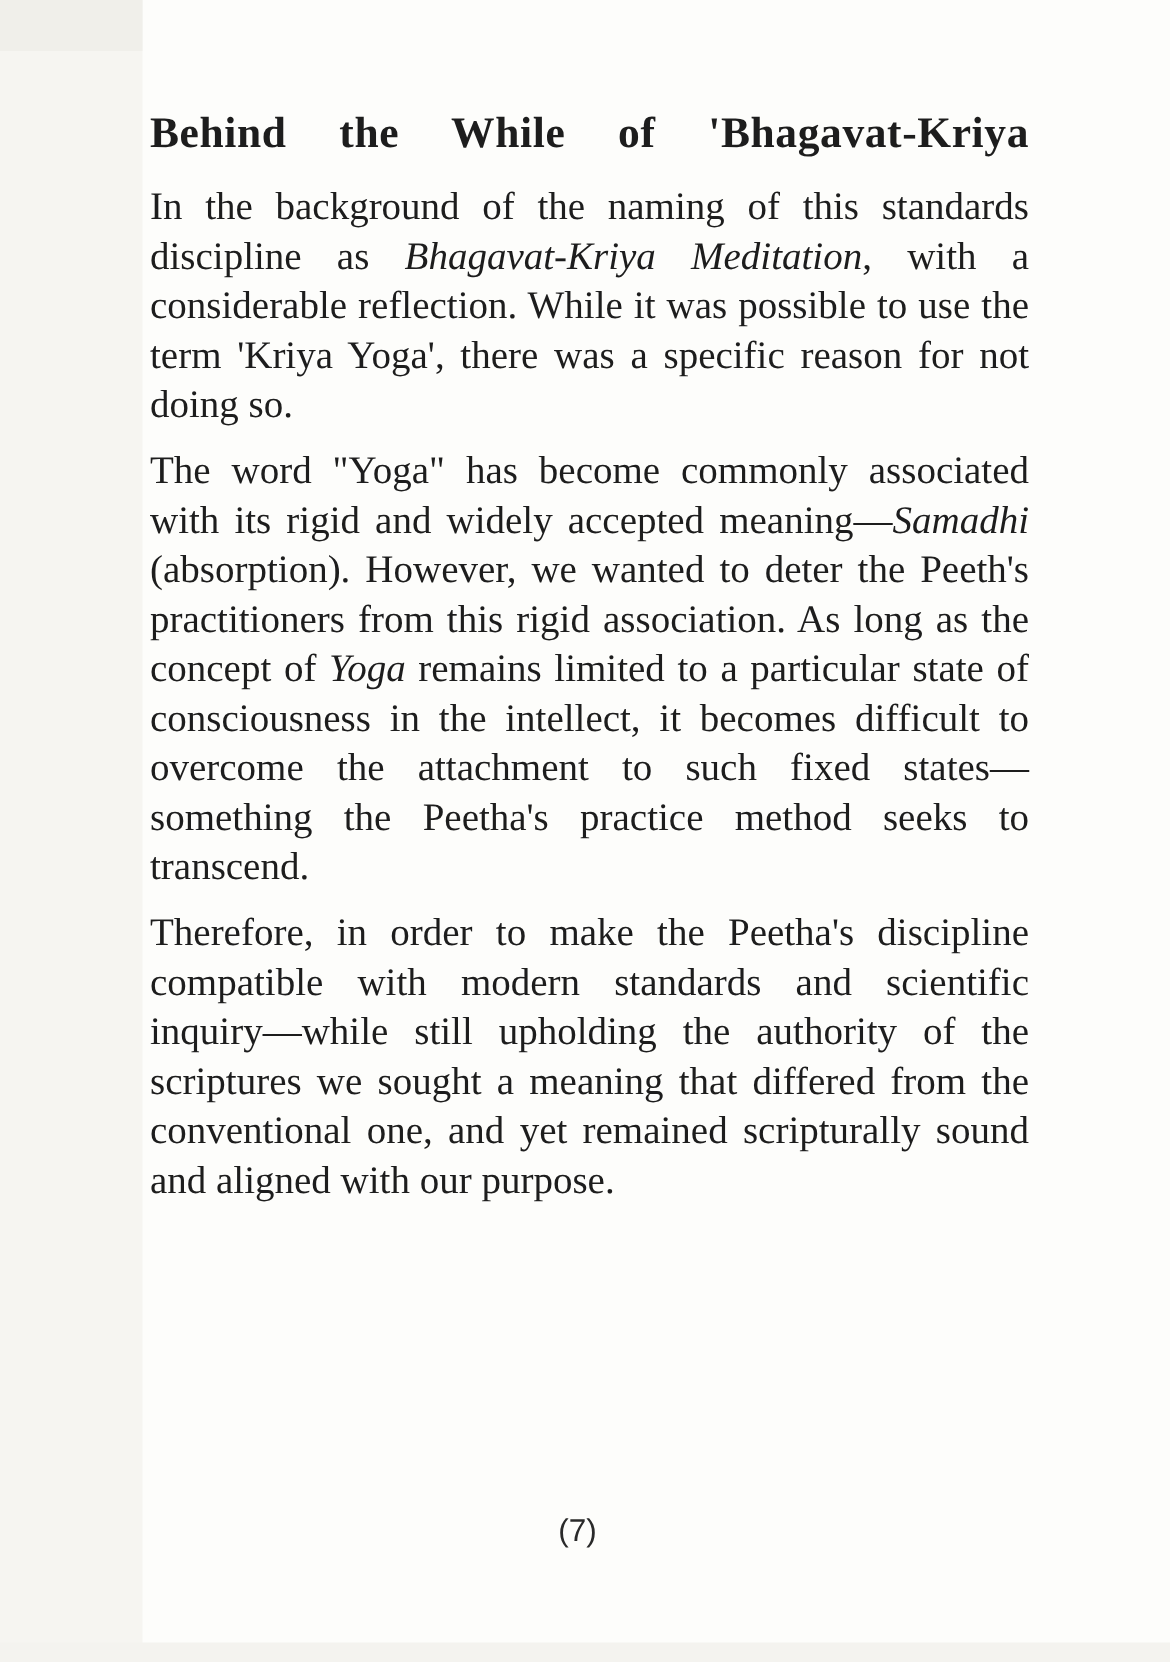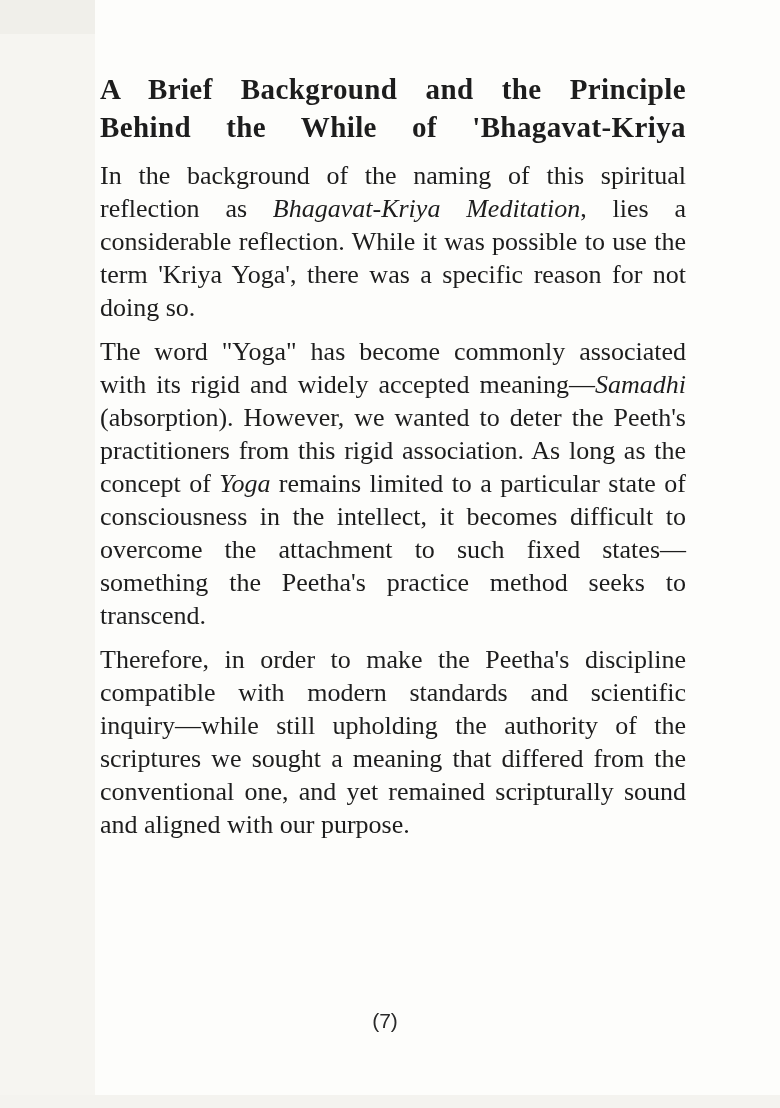--- a/index.html
+++ b/index.html
@@ -66,25 +66,24 @@
 </head>
 <body>
 
 <div class="page">
   <div class="edge-left"></div>
   <div class="edge-top-left"></div>
   <div class="edge-bottom"></div>
 
   <div class="content">
     <h1 class="heading">
-      <span class="hline hjust">A Brief Background and the Principle</span>
       <span class="hline hjust">Behind the While of 'Bhagavat-Kriya</span>
     </h1>
 
-    <p class="para"><span>In the background of the naming of this spiritual reflection as </span><em>Bhagavat-Kriya Meditation</em><span>, lies a considerable reflection. While it was possible to use the term 'Kriya Yoga', there was a specific reason for not doing so.</span></p>
+    <p class="para"><span>In the background of the naming of this standards discipline as </span><em>Bhagavat-Kriya Meditation</em><span>, with a considerable reflection. While it was possible to use the term 'Kriya Yoga', there was a specific reason for not doing so.</span></p>
 
     <p class="para"><span>The word "Yoga" has become commonly associated with its rigid and widely accepted meaning—</span><em>Samadhi</em><span> (absorption). However, we wanted to deter the Peeth's practitioners from this rigid association. As long as the concept of </span><em>Yoga</em><span> remains limited to a particular state of consciousness in the intellect, it becomes difficult to overcome the attachment to such fixed states—something the Peetha's practice method seeks to transcend.</span></p>
 
 
     <p class="para"><span>Therefore, in order to make the Peetha's discipline compatible with modern standards and scientific inquiry—while still upholding the authority of the scriptures we sought a meaning that differed from the conventional one, and yet remained scripturally sound and aligned with our purpose.</span></p>
   </div>
 
   <div class="folio">(7)</div>
 </div>
 

